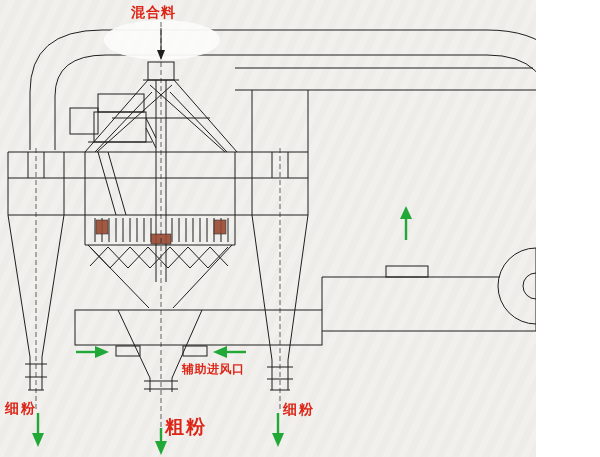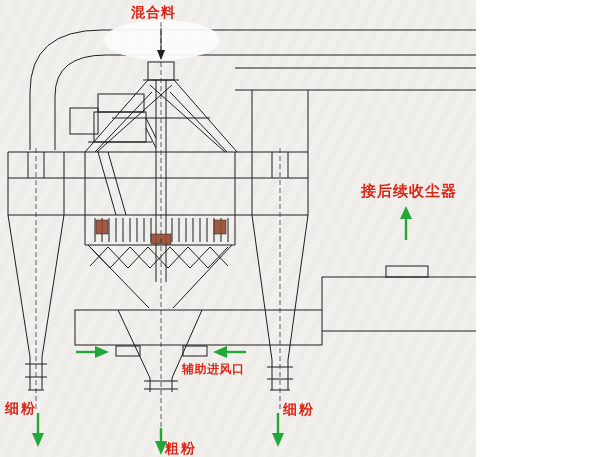--- a/index.html
+++ b/index.html
@@ -1,19 +1,19 @@
 <!DOCTYPE html>
 <html style="--background: #f1f0ed; --line-black: #1f1f1f; --label-red: #dd2517; --arrow-green: #21a836; --accent-brown: #9a4a32;"><head>
 <meta charset="utf-8">
 <title>Diagram</title>
 <style>
   html,body{margin:0;padding:0;background:#ffffff;}
   .stage{
     position:relative;
-    width:476px;height:457px;
+    width:536px;height:457px;
     background:var(--background,#f1f0ed);
     background-image:repeating-linear-gradient(115deg, rgba(0,0,0,0.015) 0 7px, rgba(255,255,255,0.02) 7px 14px);
     overflow:hidden;
     font-family:"Liberation Sans", sans-serif;
   }
   .stage svg{position:absolute;left:0;top:0;}
   .ln{stroke:var(--line-black,#1f1f1f);stroke-width:1;fill:none;}
   .bh{fill:var(--line-black,#1f1f1f);stroke:none;}
   .cl{stroke:var(--line-black,#1f1f1f);stroke-width:0.8;fill:none;stroke-dasharray:5 3;opacity:.85;}
   .gl{stroke:var(--arrow-green,#21a836);stroke-width:2.4;fill:none;}
@@ -21,21 +21,21 @@
   .br{fill:var(--accent-brown,#9a4a32);stroke:var(--line-black,#1f1f1f);stroke-width:.6;opacity:.9;}
   .lbl{
     position:absolute;
     color:var(--label-red,#dd2517);
     font-weight:bold;line-height:1;white-space:nowrap;
   }
   .lbl-feed{left:131px;top:5px;font-size:14px;letter-spacing:1px;}
   .lbl-dust{left:361px;top:183px;font-size:15px;letter-spacing:1px;}
   .lbl-aux{left:182px;top:363px;font-size:12px;letter-spacing:0.5px;text-align:right;}
   .lbl-fine-left{left:5px;top:401px;font-size:14px;letter-spacing:2px;}
-  .lbl-coarse{left:165px;top:417px;font-size:14px;letter-spacing:2px;margin-top:24px;}
+  .lbl-coarse{left:165px;top:417px;font-size:19px;letter-spacing:2px;}
   .lbl-fine-right{left:283px;top:402px;font-size:14px;letter-spacing:2px;}
 </style>
 </head>
 <body>
 
 <div class="stage">
 
   <svg width="600" height="457" viewBox="0 0 600 457">
 
     <g>
@@ -206,18 +206,17 @@
       <line class="gl" x1="161" y1="428" x2="161" y2="443"></line>
       <polygon class="gh" points="161,455 155,441 167,441"></polygon>
     </g>
     <g>
       <line class="gl" x1="278" y1="413" x2="278" y2="435"></line>
       <polygon class="gh" points="278,447 272,433 284,433"></polygon>
     </g>
   </svg>
 
   <div class="lbl lbl-feed">混合料</div>
-  <div class="lbl lbl-dust">接后续收尘器</div>
   <div class="lbl lbl-aux">辅助进风口</div>
   <div class="lbl lbl-fine-left">细粉</div>
   <div class="lbl lbl-coarse">粗粉</div>
   <div class="lbl lbl-fine-right">细粉</div>
 </div>
 
 </body></html>

